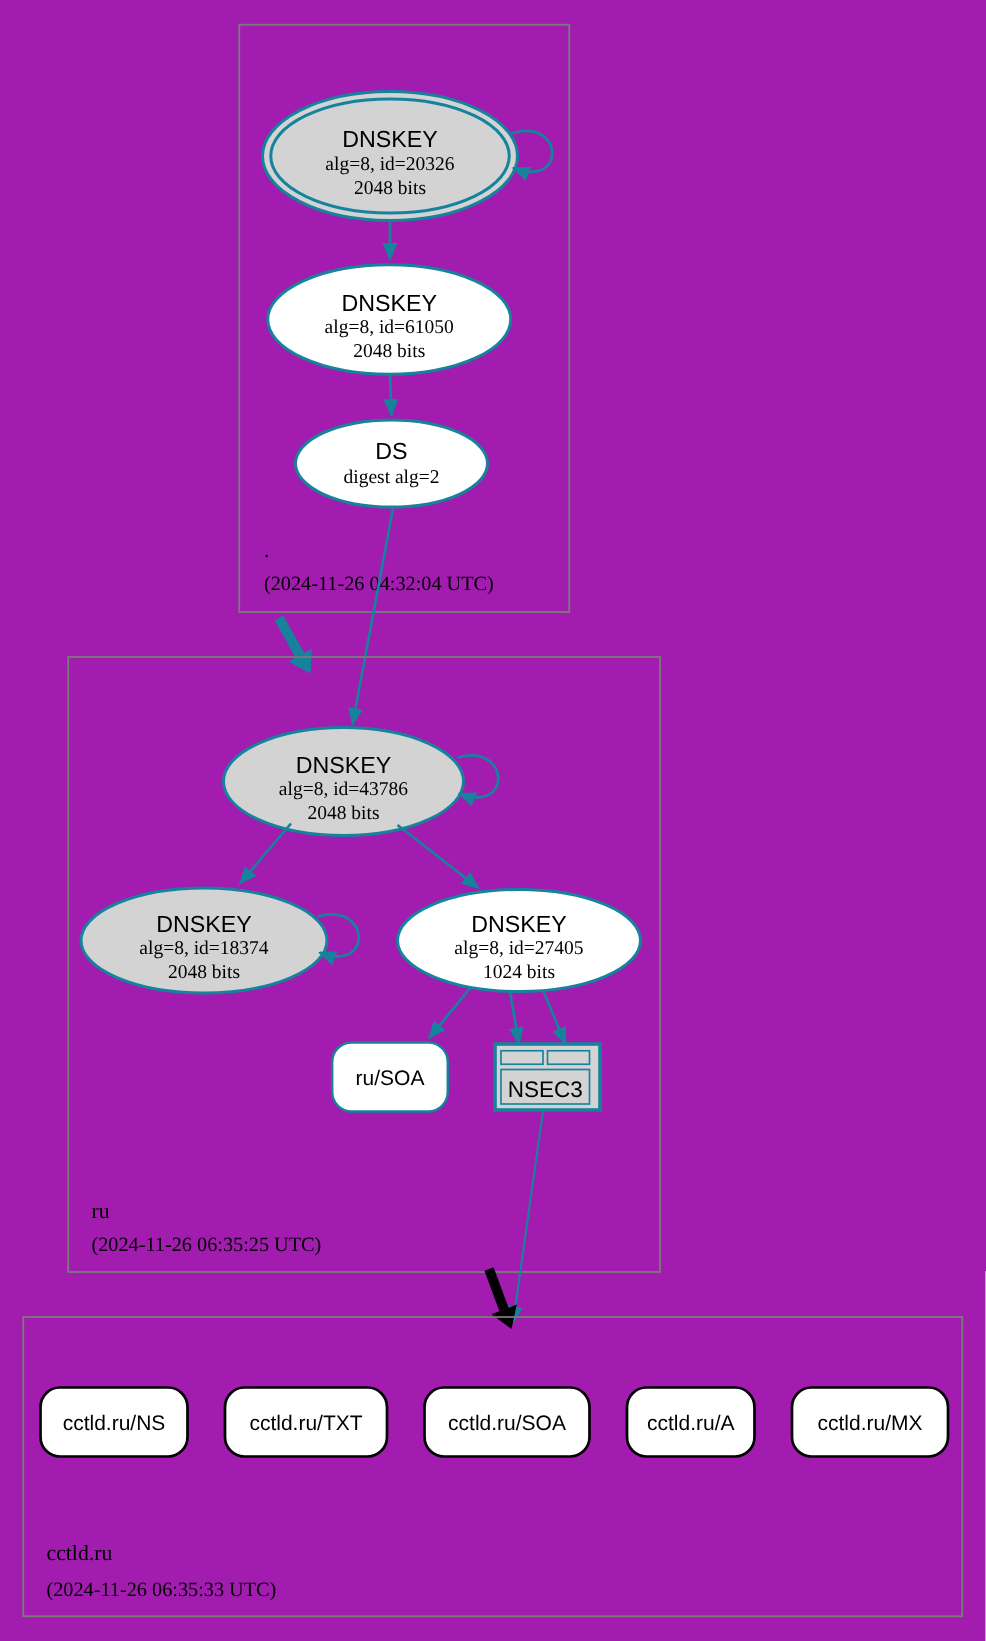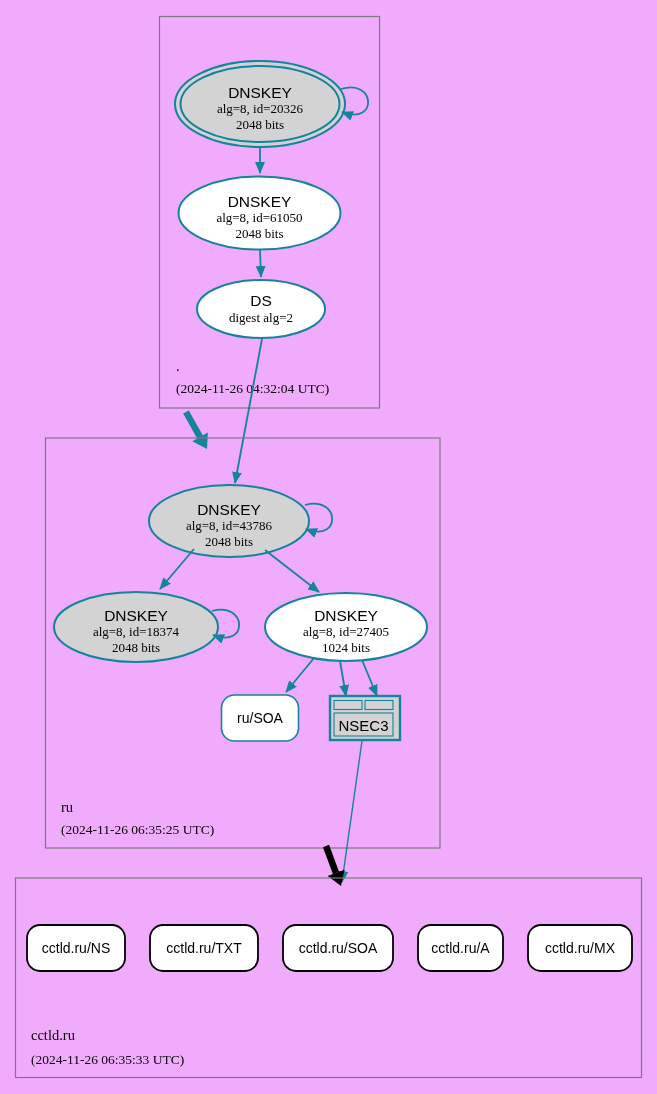--- a/index.html
+++ b/index.html
@@ -1,16 +1,16 @@
 <!DOCTYPE html>
 <html><head>
 <meta charset="utf-8">
 <style>
   html,body{margin:0;padding:0;background:#ffffff;}
-  .stage{width:657px;height:1094px;position:relative;background:#f0abfc;}
+  .stage{width:657px;height:1094px;position:relative;background:#a21caf;}
   svg{display:block;}
   .zone-box{fill:none;stroke:#7a7a7a;stroke-width:1.2px;}
   .node-title{font-family:"Liberation Sans",sans-serif;font-size:15.5px;fill:#000;text-anchor:middle;}
   .node-detail{font-family:"Liberation Serif",serif;font-size:13px;fill:#000;text-anchor:middle;}
   .zone-label{font-family:"Liberation Serif",serif;font-size:14.5px;fill:#000;}
   .zone-ts{font-family:"Liberation Serif",serif;font-size:13.5px;fill:#000;}
   .rr-label{font-family:"Liberation Sans",sans-serif;font-size:14px;fill:#000;text-anchor:middle;}
   .nsec-label{font-family:"Liberation Sans",sans-serif;font-size:15px;fill:#000;text-anchor:middle;}
   .edge{fill:none;stroke:#15839c;stroke-width:1.8px;}
   .edge-thin{fill:none;stroke:#15839c;stroke-width:1.4px;}

